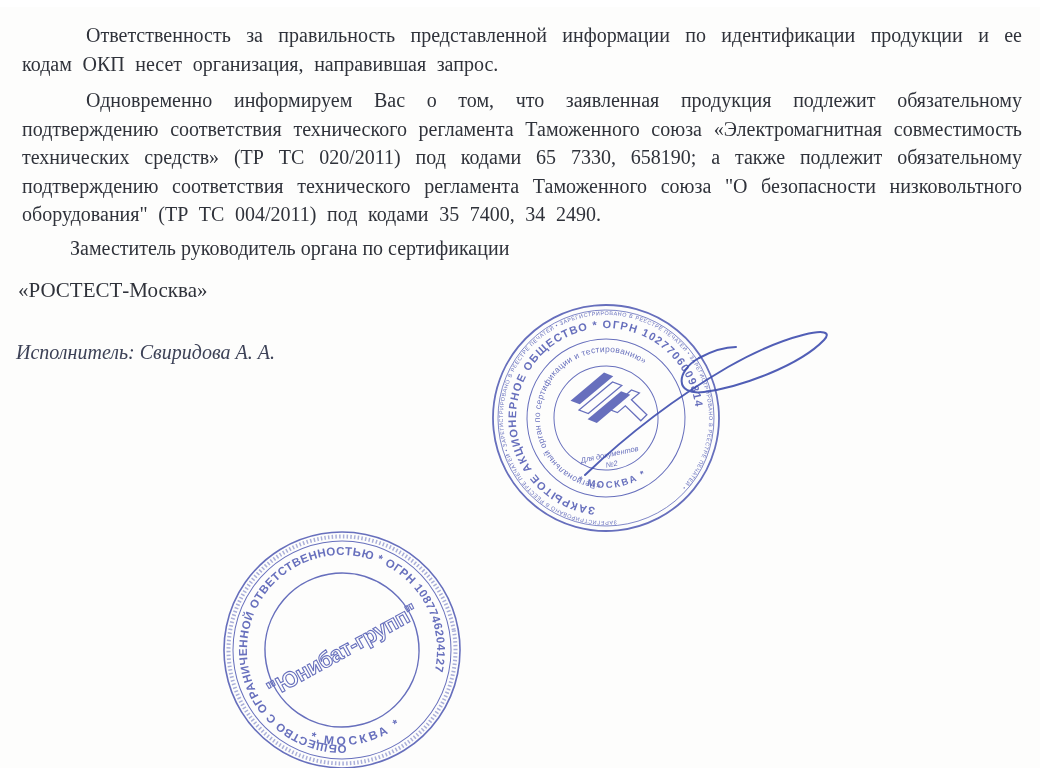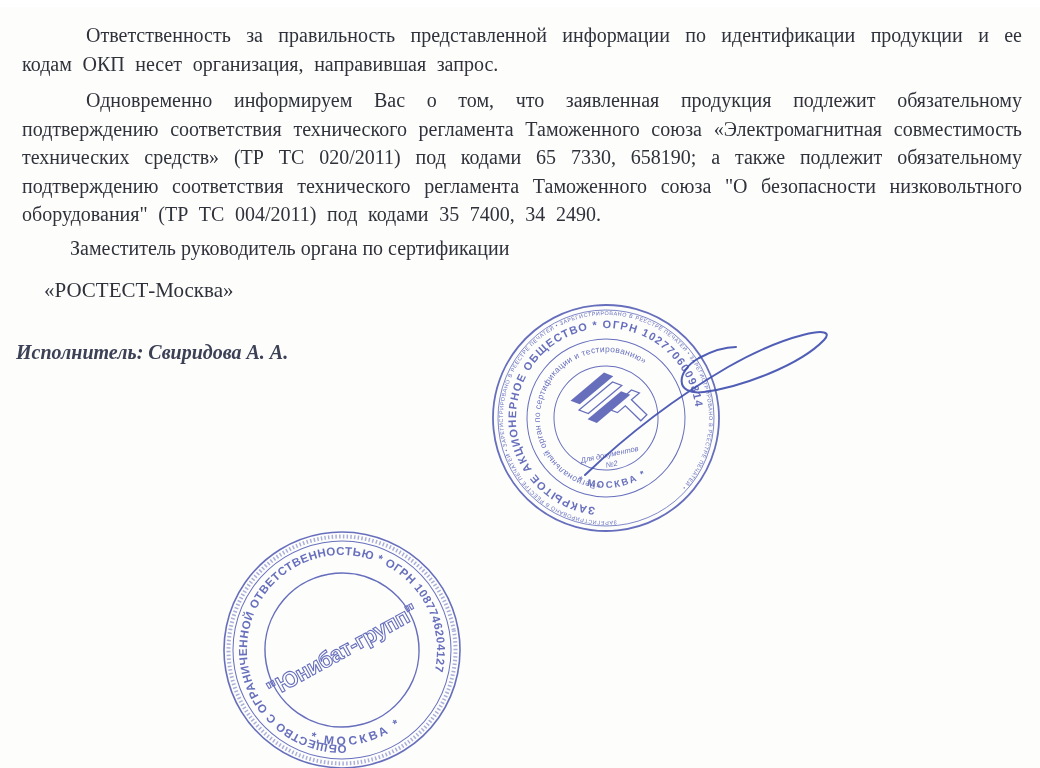--- a/index.html
+++ b/index.html
@@ -27,31 +27,30 @@
     display:flex;
     justify-content:space-between;
     align-items:flex-start;
     margin:4px 0 0 0;
     padding:0 1px 0 70px;
     font-size:20px;
     flex-direction:column;
   }
   .org-line{
     margin-top:18px;
-    padding-left:44px;
+    padding-left:18px;
     font-size:21px;
   }
   .executor{
     margin-top:36px;
     padding-left:16px;
     font-style:italic;
     color:#3c4156;
     font-size:20px;
     line-height:27px;
-    font-weight:bold;
   }
   .executor .phone{padding-left:24px;}
   .stamp{
     position:absolute;
     mix-blend-mode:multiply;
     opacity:.85;
   }
   .stamp-rostest{left:487px;top:292px;width:238px;height:238px;transform:rotate(-6deg);}
   .stamp-unibat{left:220px;top:521px;width:244px;height:244px;transform:rotate(-10deg);}
   .sig-layer{

